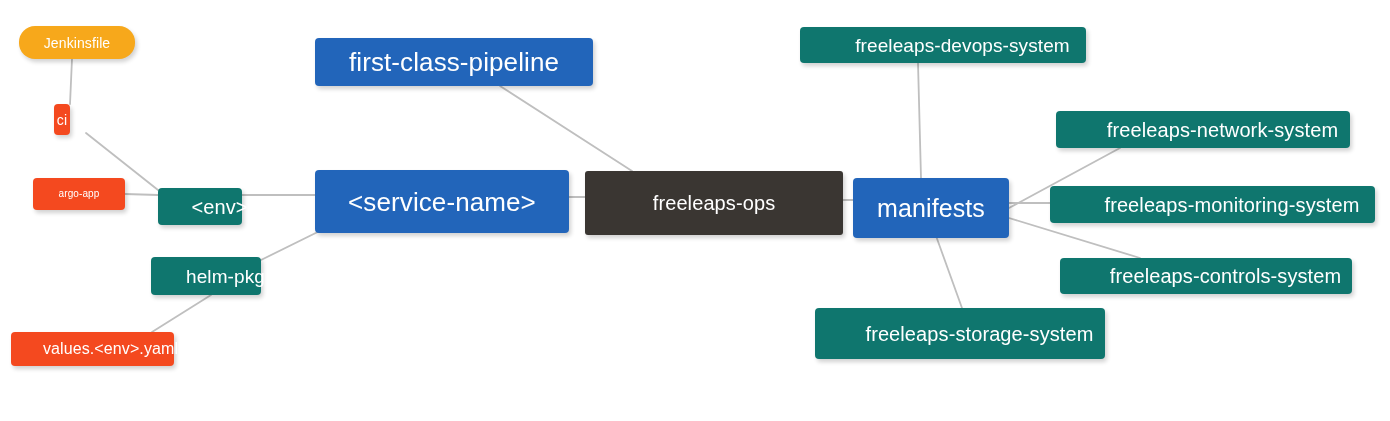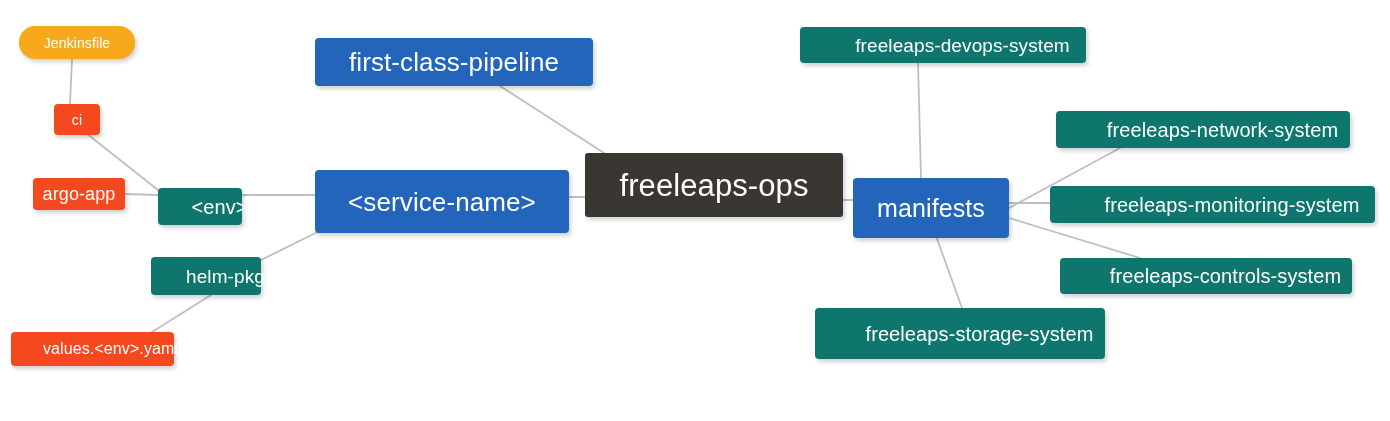--- a/index.html
+++ b/index.html
@@ -62,28 +62,28 @@
       <line x1="500" y1="86" x2="632" y2="171" stroke="#bfbfbf" stroke-width="1.8" stroke-linecap="round"></line>
       <line x1="843" y1="200" x2="853" y2="200" stroke="#bfbfbf" stroke-width="1.8" stroke-linecap="round"></line>
       <line x1="921" y1="178" x2="918" y2="63" stroke="#bfbfbf" stroke-width="1.8" stroke-linecap="round"></line>
       <line x1="1009" y1="208" x2="1120" y2="148" stroke="#bfbfbf" stroke-width="1.8" stroke-linecap="round"></line>
       <line x1="1009" y1="203" x2="1050" y2="203" stroke="#bfbfbf" stroke-width="1.8" stroke-linecap="round"></line>
       <line x1="1009" y1="218" x2="1140" y2="258" stroke="#bfbfbf" stroke-width="1.8" stroke-linecap="round"></line>
       <line x1="931" y1="222" x2="962" y2="308" stroke="#bfbfbf" stroke-width="1.8" stroke-linecap="round"></line>
     </svg>
   <div id="node-layer">
       <div class="node node-orange" style="left: 19px; top: 26px; width: 116px; height: 33px; font-size: 14px; border-radius: 16px;">Jenkinsfile</div>
-      <div class="node node-red" style="left: 54px; top: 104px; width: 46px; height: 31px; font-size: 14px;">ci</div>
-      <div class="node node-red" style="left: 33px; top: 178px; width: 92px; height: 32px; font-size: 18px;">argo-app</div>
+      <div class="node node-red" style="left: 54px; top: 104px; width: 16px; height: 31px; font-size: 14px;">ci</div>
+      <div class="node node-red" style="left: 33px; top: 178px; width: 92px; height: 32px; font-size: 10px;">argo-app</div>
       <div class="node node-green" style="left: 158px; top: 188px; width: 84px; height: 37px; font-size: 20px;">&lt;env&gt;</div>
       <div class="node node-green" style="left: 151px; top: 257px; width: 110px; height: 38px; font-size: 19px;">helm-pkg</div>
       <div class="node node-red" style="left: 11px; top: 332px; width: 163px; height: 34px; font-size: 16px; padding-left: 36px;">values.&lt;env&gt;.yaml</div>
       <div class="node node-blue" style="left: 315px; top: 38px; width: 278px; height: 48px; font-size: 26px;">first-class-pipeline</div>
       <div class="node node-blue" style="left: 315px; top: 170px; width: 254px; height: 63px; font-size: 26px;">&lt;service-name&gt;</div>
-      <div class="node node-root" style="left: 585px; top: 153px; width: 258px; height: 64px; font-size: 31px;">freeleaps-ops</div>
+      <div class="node node-root" style="left: 585px; top: 171px; width: 258px; height: 64px; font-size: 20px;">freeleaps-ops</div>
       <div class="node node-blue" style="left: 853px; top: 178px; width: 156px; height: 60px; font-size: 25px;">manifests</div>
       <div class="node node-green" style="left: 800px; top: 27px; width: 286px; height: 36px; font-size: 19px;">freeleaps-devops-system</div>
       <div class="node node-green" style="left: 1056px; top: 111px; width: 294px; height: 37px; font-size: 20px;">freeleaps-network-system</div>
       <div class="node node-green" style="left: 1050px; top: 186px; width: 325px; height: 37px; font-size: 20px;">freeleaps-monitoring-system</div>
       <div class="node node-green" style="left: 1060px; top: 258px; width: 292px; height: 36px; font-size: 20px;">freeleaps-controls-system</div>
       <div class="node node-green" style="left: 815px; top: 308px; width: 290px; height: 51px; font-size: 20px;">freeleaps-storage-system</div>
     </div>
 </div>
 
 </body></html>

